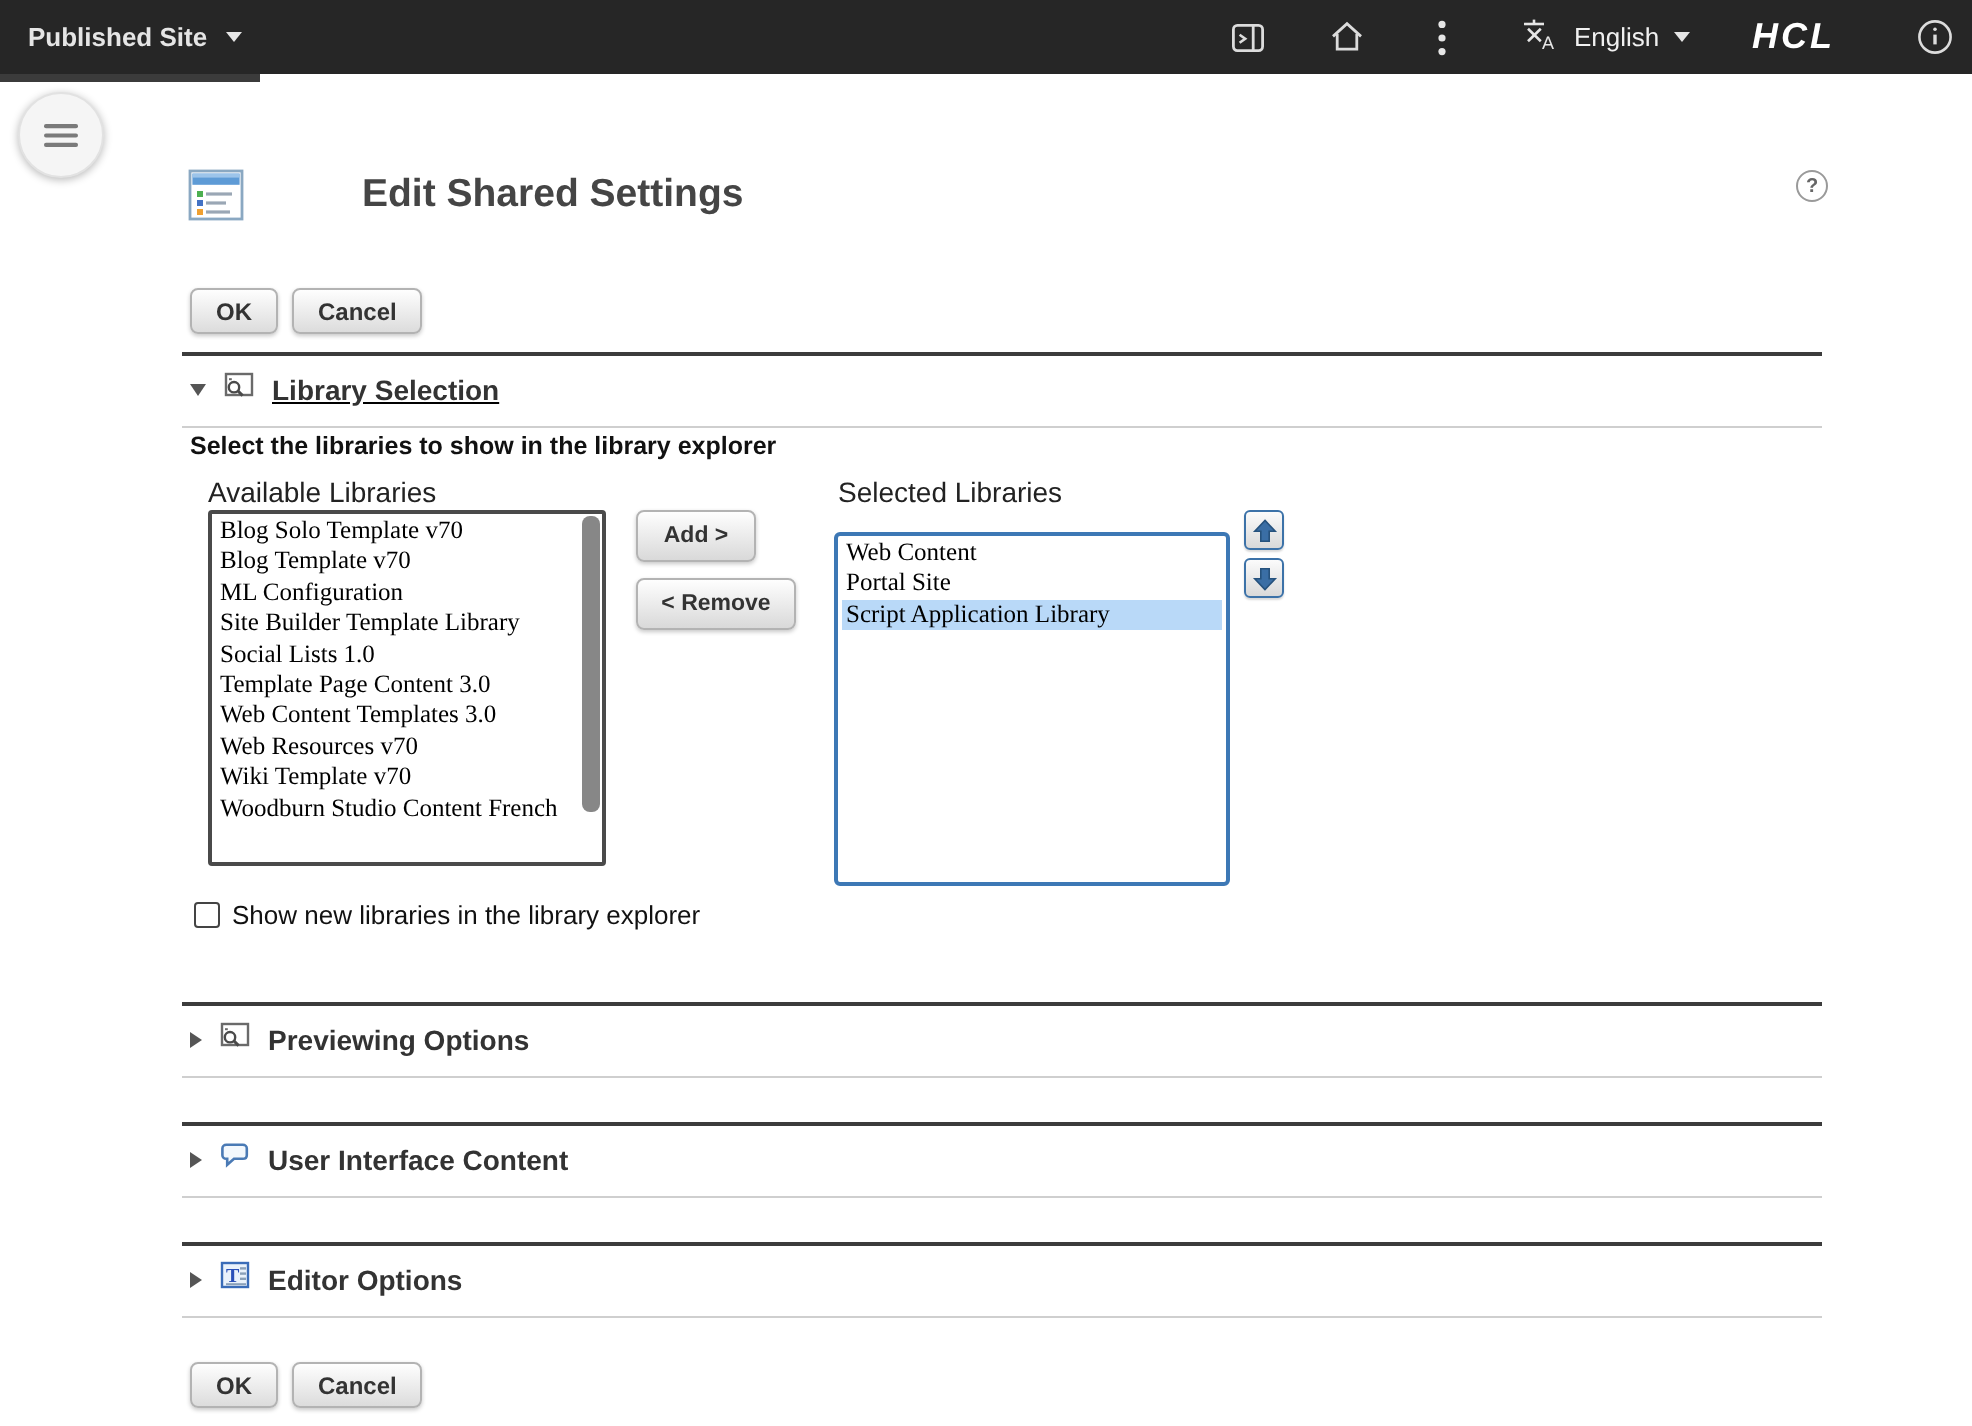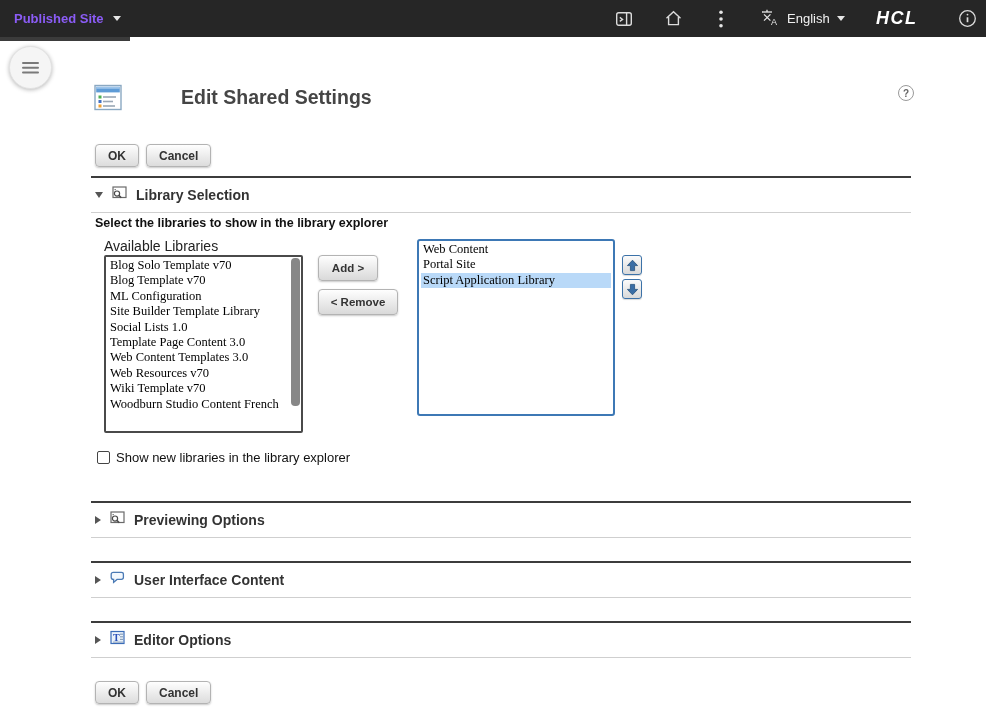--- a/index.html
+++ b/index.html
@@ -3,21 +3,21 @@
 <meta charset="utf-8">
 <style>
   * { margin:0; padding:0; box-sizing:border-box; }
   html,body { background:#e9e9e9; }
   body { font-family:"Liberation Sans", sans-serif; }
   .screen { position:relative; width:986px; height:713px; background:#fff; overflow:hidden; }
 
   
   .topbar { position:absolute; left:0; top:0; width:986px; height:37px; background:#262626; }
   .topbar-strip { position:absolute; left:0; top:37px; width:130px; height:4px; background:#3b3b3b; }
-  .site-sel { position:absolute; left:14px; top:0; height:37px; display:flex; align-items:center; gap:9px; color:#8b5cf6; font-size:13px; font-weight:600; cursor:pointer; }
+  .site-sel { position:absolute; left:14px; top:0; height:37px; display:flex; align-items:center; gap:9px; color:#e5e5e5; font-size:13px; font-weight:600; cursor:pointer; }
   .caret-down-w { width:0; height:0; border-left:4px solid transparent; border-right:4px solid transparent; border-top:5px solid #e6e6e6; }
   .tb-ico { position:absolute; top:0; height:37px; display:flex; align-items:center; justify-content:center; color:#e3e3e3; }
   .lang-group { position:absolute; top:0; height:37px; display:flex; align-items:center; gap:7px; color:#f0f0f0; font-size:13px; }
   .brand { position:absolute; top:0; height:37px; display:flex; align-items:center; color:#fff; font-size:18px; font-weight:bold; font-style:italic; letter-spacing:1.5px; }
 
   
   .menu-fab { position:absolute; left:9px; top:46px; width:43px; height:43px; border-radius:50%; background:#f5f5f5; border:1px solid #e2e2e2; box-shadow:0 1px 4px rgba(0,0,0,.28); display:flex; align-items:center; justify-content:center; cursor:pointer; }
 
   
   .title-icon { position:absolute; left:94px; top:84px; }
@@ -34,21 +34,21 @@
   .sec-title { font-size:14px; font-weight:bold; color:#333; }
   .tri-down { width:0; height:0; border-left:4.5px solid transparent; border-right:4.5px solid transparent; border-top:6px solid #555; }
   .tri-right { width:0; height:0; border-top:4.5px solid transparent; border-bottom:4.5px solid transparent; border-left:6px solid #555; }
 
   .instruction { position:absolute; left:95px; top:216px; font-size:12.5px; font-weight:bold; color:#111; }
   .col-label { position:absolute; font-size:14px; color:#222; }
 
   
   .listbox { position:absolute; background:#fff; font-size:12.5px; color:#000; overflow:hidden; padding:1px 2px;font-family:Liberation Serif, serif; }
   .listbox.dark { left:104px; top:255px; width:199px; height:178px; border:2px solid #4a4a4a; border-radius:2px; }
-  .listbox.blue { left:417px; top:239px; width:198px; height:177px; border:2px solid #3d78b5; border-radius:3px; }
+  .listbox.blue { left:417px; top:266px; width:198px; height:177px; border:2px solid #3d78b5; border-radius:3px; }
   .lb-item { line-height:15.4px; padding-left:2px; white-space:nowrap; cursor:default; }
   .lb-item.selected { background:#b9d9f8; }
   .scroll-thumb { position:absolute; right:1px; top:1px; width:9px; height:148px; background:#878787; border-radius:4px; cursor:pointer; }
 
   .mini-btn { position:absolute; width:20px; height:20px; border:1px solid #3c72a8; border-radius:3px; background:linear-gradient(#fbfbfb,#d9d9d9); display:flex; align-items:center; justify-content:center; cursor:pointer; box-shadow:0 1px 1px rgba(0,0,0,.15); }
 
   
   .check-row { position:absolute; left:97px; top:450px; display:flex; align-items:center; gap:6px; }
   .checkbox { width:13px; height:13px; border:1.5px solid #444; border-radius:2px; background:#fff; cursor:pointer; }
   .check-label { font-size:13px; color:#111; }
@@ -137,21 +137,21 @@
     </svg>
   </span>
   <h1 class="page-title">Edit Shared Settings</h1>
   <div class="help-btn">
       <span>?</span>
     </div>
 
   <button class="btn" style="left:95px;top:144px;">OK</button>
   <button class="btn" style="left:146px;top:144px;">Cancel</button>
 
-  <div class="section" style="top:176px;">
+  <div class="section" style="top:176px;text-decoration:underline;">
     <div class="sec-head">
       <span class="tri-down"></span>
       <span>
         <svg width="17" height="17" viewBox="0 0 17 17" fill="none">
           <rect x="2" y="3" width="13" height="10.5" stroke="#6a6a6a" stroke-width="1.2" fill="#fff"></rect>
           <line x1="3.5" y1="5.6" x2="6" y2="5.6" stroke="#6a6a6a" stroke-width="1" stroke-dasharray="1.4 1.2"></line>
           <circle cx="6" cy="9.6" r="2.6" stroke="#4a4a4a" stroke-width="1.2"></circle>
           <line x1="7.9" y1="11.4" x2="10.3" y2="13.8" stroke="#4a4a4a" stroke-width="1.5"></line>
         </svg>
       </span>

